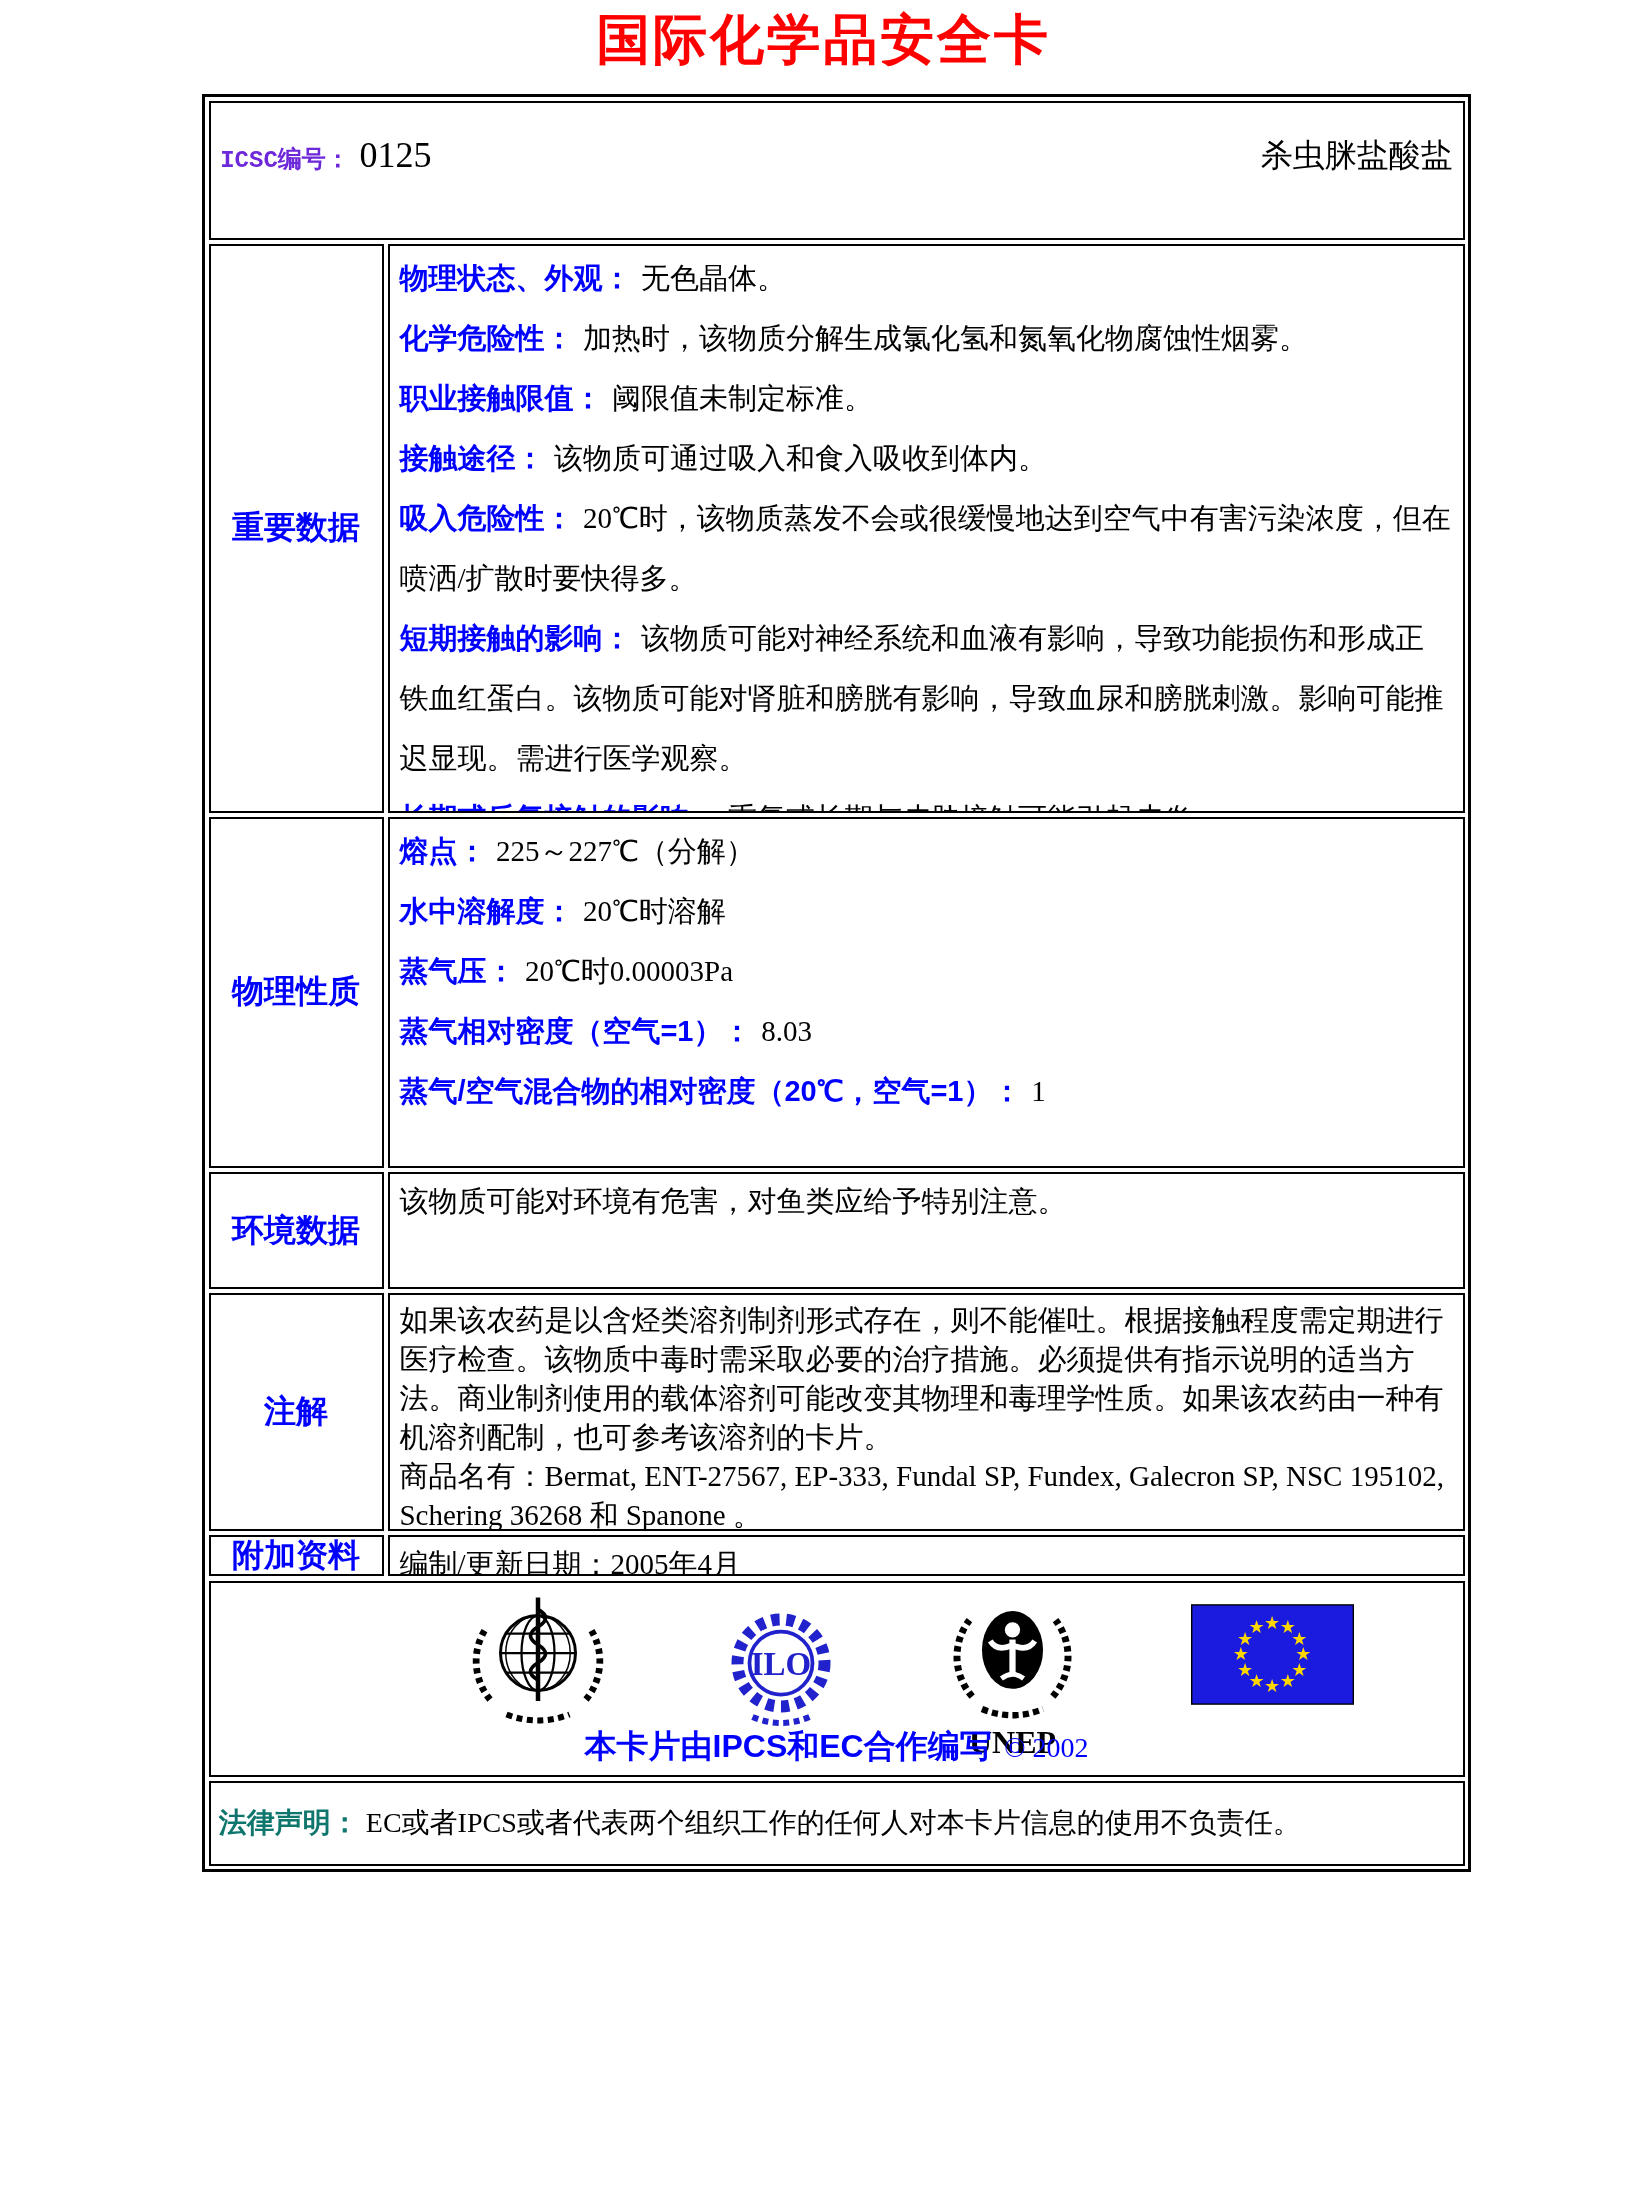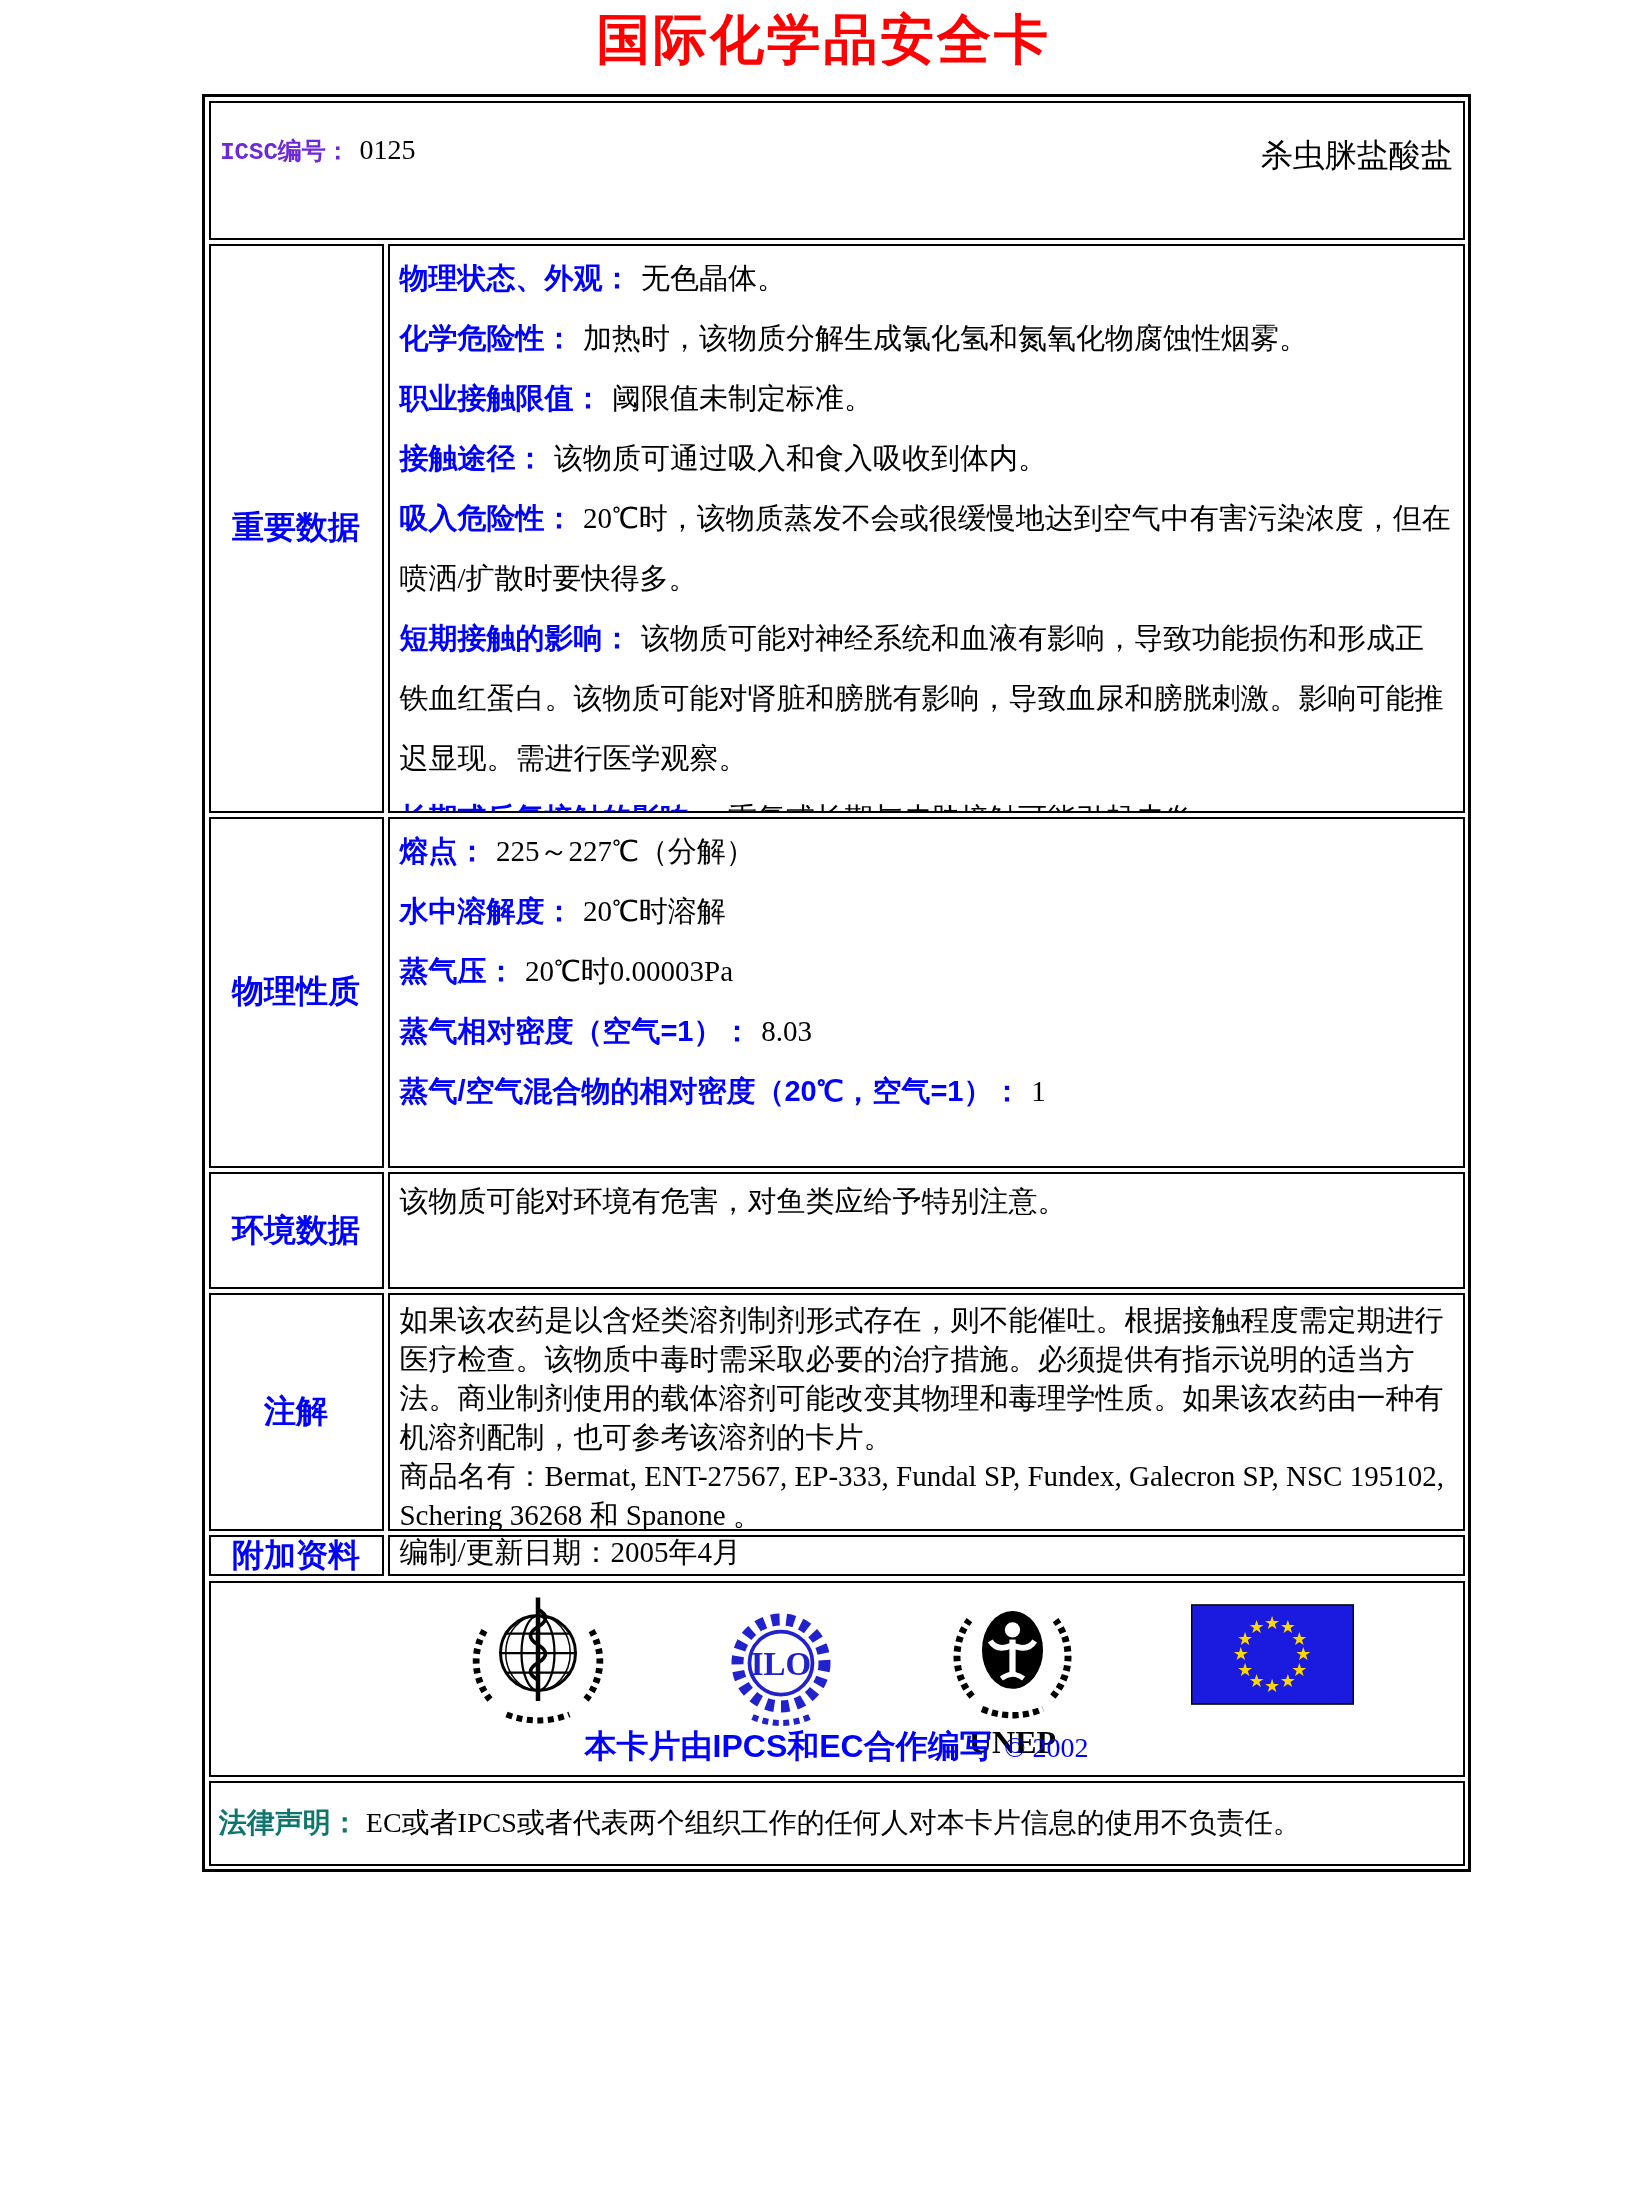--- a/index.html
+++ b/index.html
@@ -16,21 +16,21 @@
   .cell{border:2.8px solid #000;box-sizing:border-box;background:#fff}
   .label-cell{flex:0 0 175px;display:flex;align-items:center;justify-content:center;
     font-family:"Liberation Sans",sans-serif;font-weight:bold;font-size:32px;color:#0000fe;text-align:center}
   .content-cell{flex:1;padding:5.6px 9.7px;overflow:hidden}
 
   .r1{height:139px}.r2{height:569px}.r3{height:351px}.r4{height:117px}
   .r5{height:238px}.r6{height:41px}.r7{height:196px}.r8{height:85px}
 
   .hdr{display:flex;justify-content:space-between;align-items:flex-start;padding:31px 9.7px 0 9.7px}
   .hdr .blue-k{font-family:Liberation Mono, monospace;font-weight:bold;font-size:24px;color:#6d28d9}
-  .hdr .num{font-size:28px;margin-left:9.7px}
+  .hdr .num{font-size:36px;margin-left:9.7px}
   .hdr .chem{font-size:32px}
 
   p{margin:0}
   .k{color:#0000fe;font-family:"Liberation Sans",sans-serif;font-weight:bold;font-size:29px;margin-right:9.7px}
   .v{font-size:29px}
   .lh-wide p{line-height:54px}
   .one-line{font-size:29px;line-height:43px}
   .notes-text p{font-size:29px;line-height:39px}
   .addl{font-size:29px;line-height:29px}
 
@@ -101,21 +101,21 @@
   <div class="row r5">
     <div class="cell label-cell">注解</div>
     <div class="cell content-cell notes-text">
       <p>如果该农药是以含烃类溶剂制剂形式存在，则不能催吐。根据接触程度需定期进行医疗检查。该物质中毒时需采取必要的治疗措施。必须提供有指示说明的适当方法。商业制剂使用的载体溶剂可能改变其物理和毒理学性质。如果该农药由一种有机溶剂配制，也可参考该溶剂的卡片。</p>
       <p>商品名有：Bermat, ENT-27567, EP-333, Fundal SP, Fundex, Galecron SP, NSC 195102, Schering 36268 和 Spanone 。</p>
     </div>
   </div>
 
   <div class="row r6">
     <div class="cell label-cell">附加资料</div>
-    <div class="cell content-cell" style="padding-top:1px">
+    <div class="cell content-cell" style="padding-top:13px">
       <p class="addl">编制/更新日期：2005年4月</p>
     </div>
   </div>
 
   <div class="row r7">
     <div class="cell logos-cell" style="flex:1">
 
 
       <svg class="logo who" viewBox="0 0 200 200">
         <g stroke="#000" fill="none">

